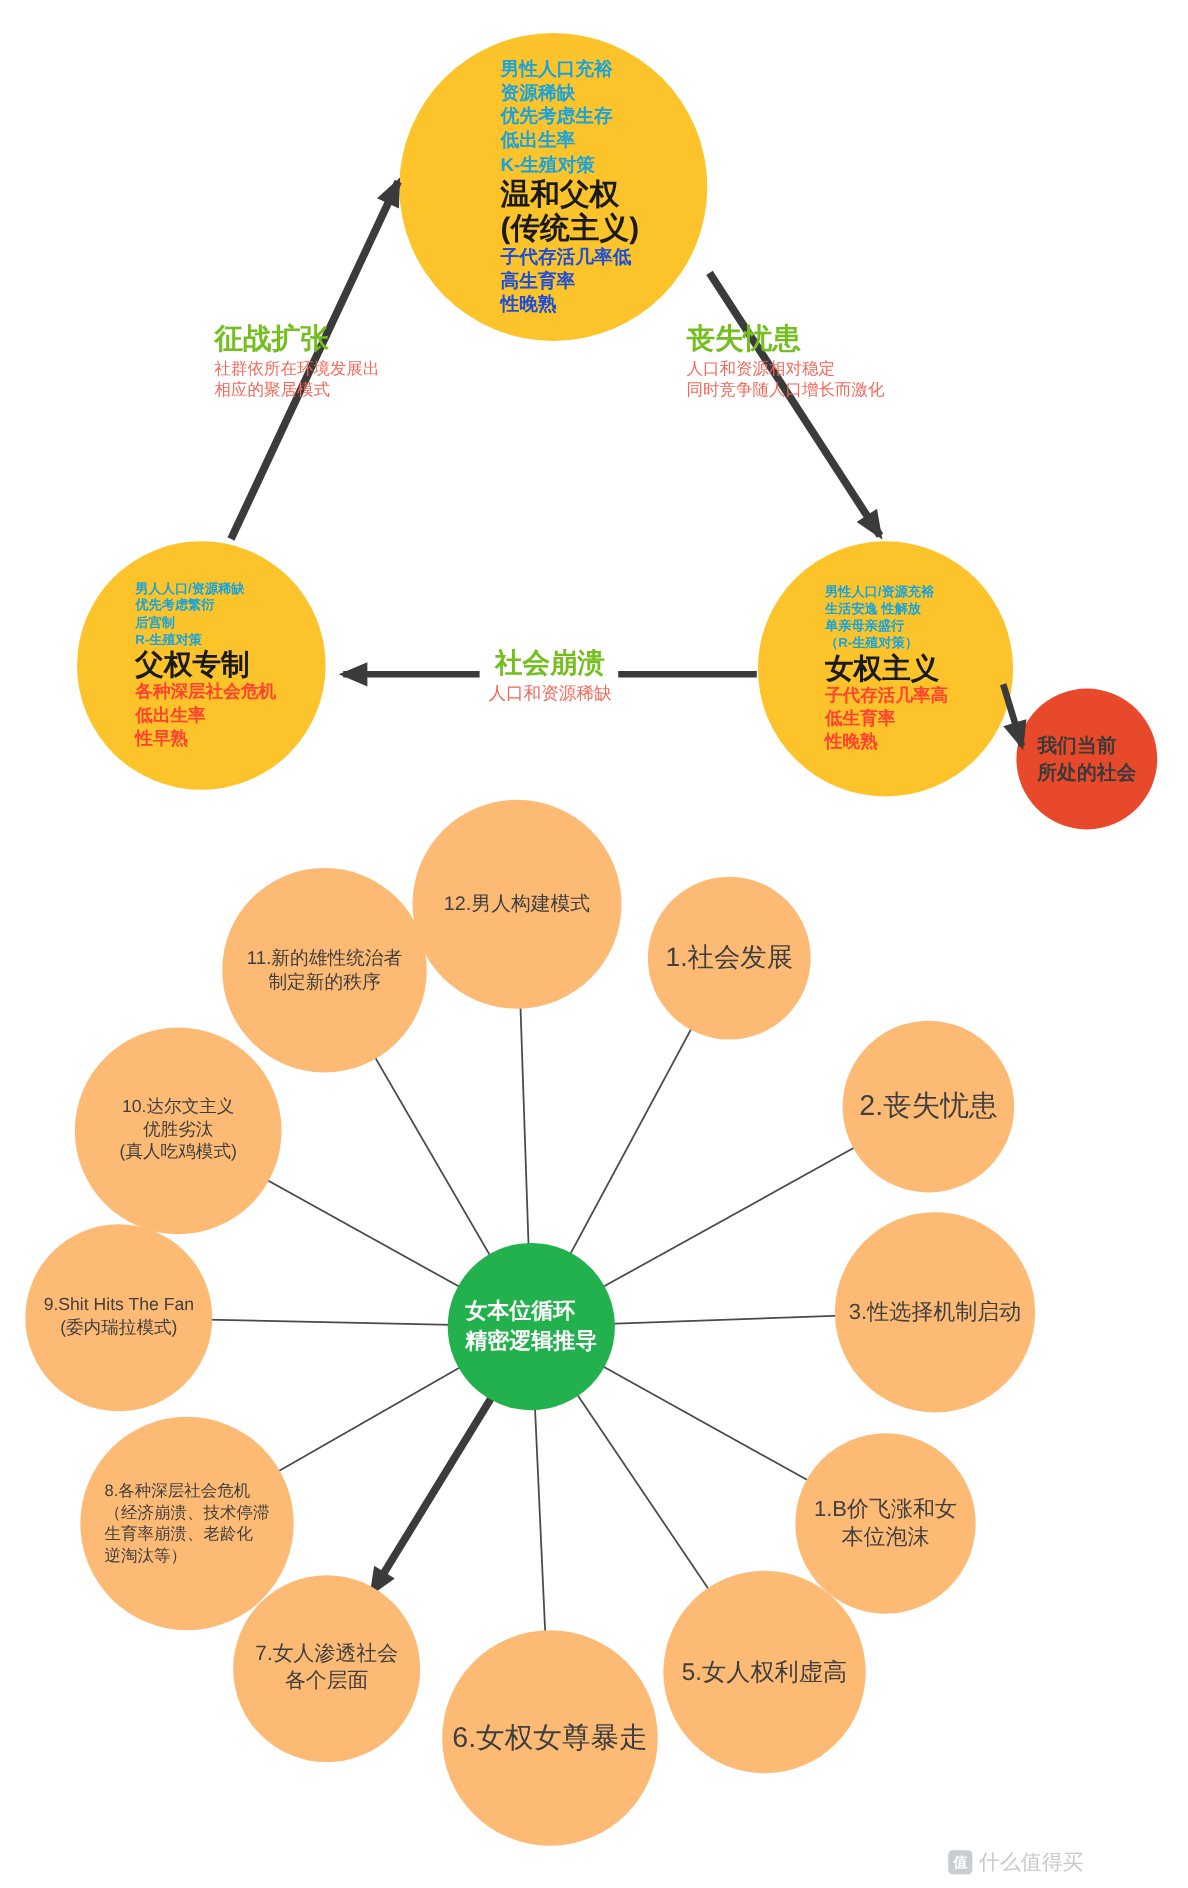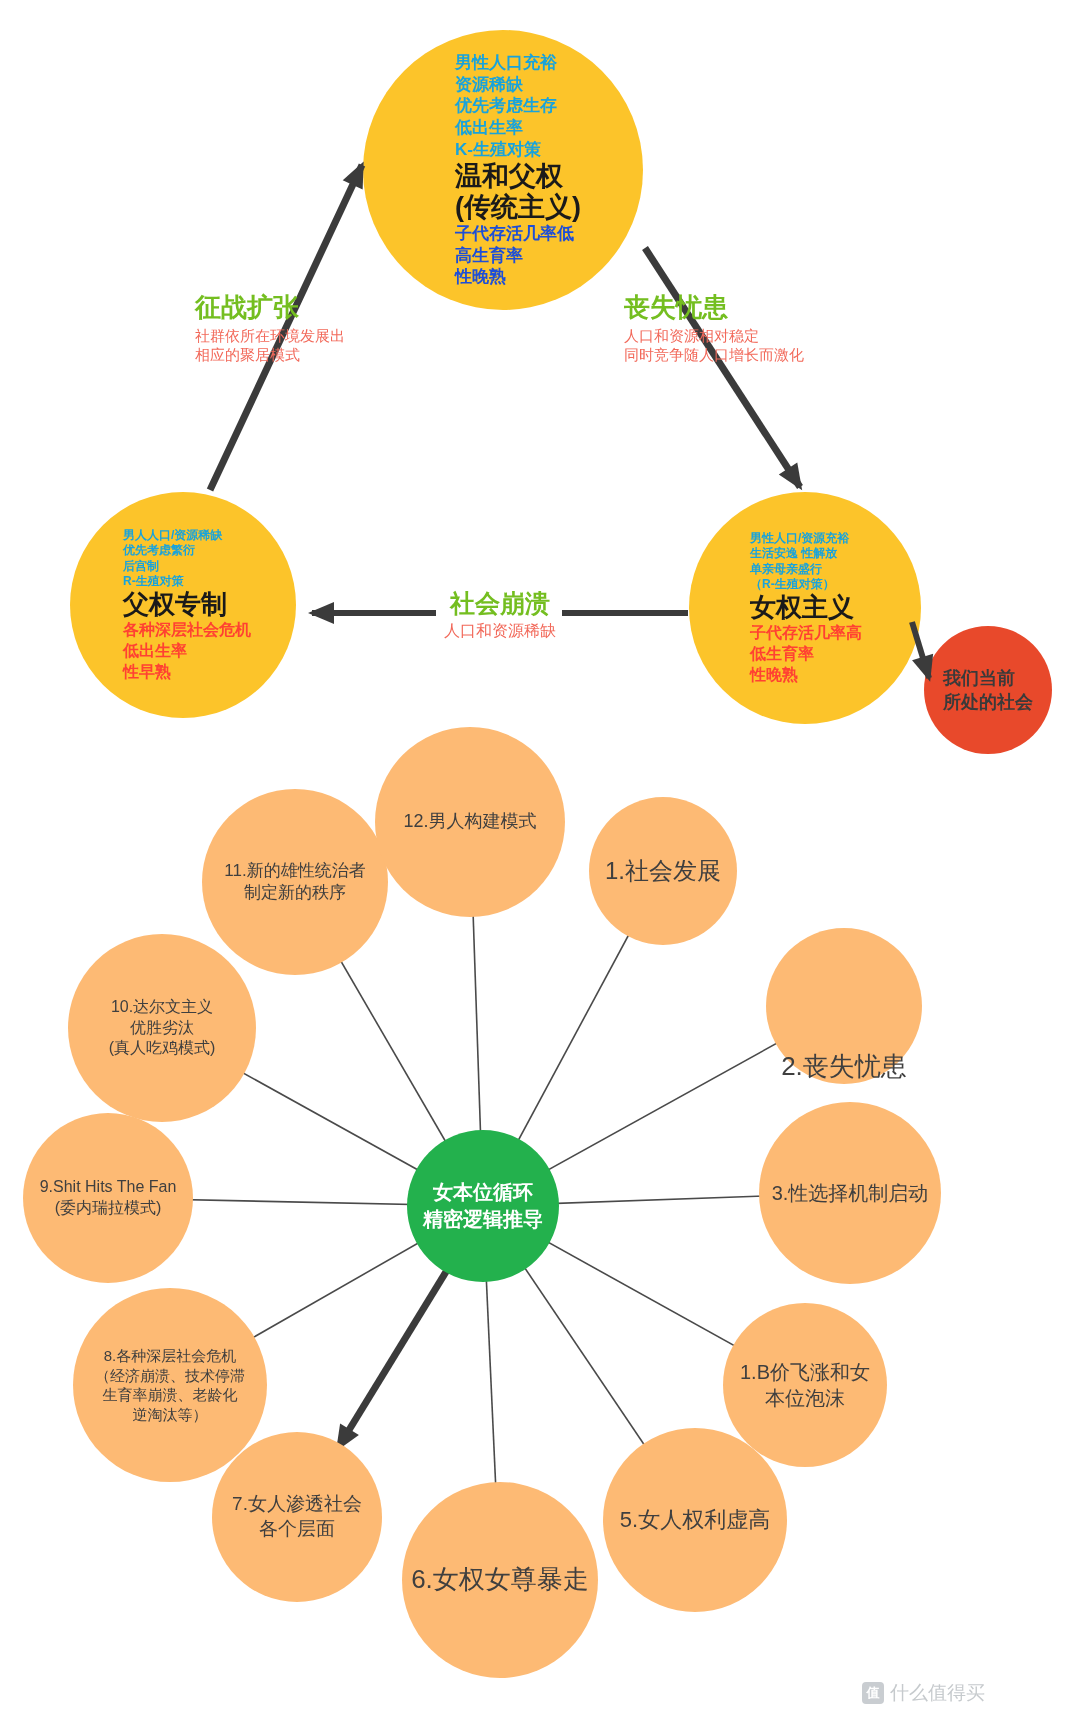--- a/index.html
+++ b/index.html
@@ -17,21 +17,21 @@
   .blue.sm{font-size:12px;line-height:1.3;}
   .darkred{color:#1d4ed8;font-weight:bold;font-size:17px;line-height:1.28;}
   .brightred{color:#FF4132;font-weight:bold;font-size:16px;line-height:1.3;}
   .ttl{color:#1A1A1A;font-weight:bold;font-size:27px;line-height:1.15;}
   .ttl.md{font-size:26px;}
   .edge-label{position:absolute;}
   .edge-title{color:#74BE20;font-weight:bold;font-size:26px;line-height:1.1;}
   .edge-sub{color:#F2695A;font-size:15px;line-height:1.32;margin-top:4px;}
   .society-text{color:#3A3A3A;font-weight:bold;font-size:18px;line-height:1.35;text-align:left;}
   .nline{display:block;}
-  .left-align{text-align:center;}
+  .left-align{text-align:left;}
   .watermark{position:absolute;left:862px;top:1680px;display:flex;align-items:center;gap:6px;}
   .wm-icon{width:22px;height:22px;background:#C9CDD1;border-radius:4px;color:#fff;
            font-size:13px;font-weight:bold;display:flex;align-items:center;justify-content:center;}
   .wm-text{color:#C6CACD;font-size:19px;}
 </style>
 </head>
 <body>
 
 <div class="canvas">
 
@@ -133,21 +133,21 @@
     <line x1="483" y1="1206" x2="470" y2="822" stroke="#4A4A4A" stroke-width="1.6"></line>
     <line x1="452" y1="1262" x2="338" y2="1448" stroke="#3B3B3B" stroke-width="7" marker-end="url(#ah)"></line>
   </svg>
 
   <div class="circle grayball" style="left:589px;top:797px;width:148px;height:148px;font-size:24px;">
     <div>
       <span class="nline">1.社会发展</span>
     </div>
   </div>
 
-  <div class="circle grayball" style="left:766px;top:928px;width:156px;height:156px;font-size:26px;align-items:flex-end;">
+  <div class="circle grayball" style="left:766px;top:928px;width:156px;height:156px;font-size:26px;">
     <div>
       <span class="nline">2.丧失忧患</span>
     </div>
   </div>
 
   <div class="circle grayball" style="left:759px;top:1102px;width:182px;height:182px;font-size:20px;">
     <div>
       <span class="nline">3.性选择机制启动</span>
     </div>
   </div>

